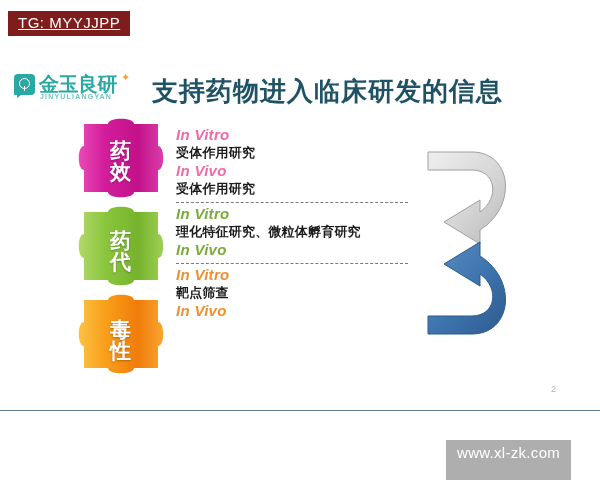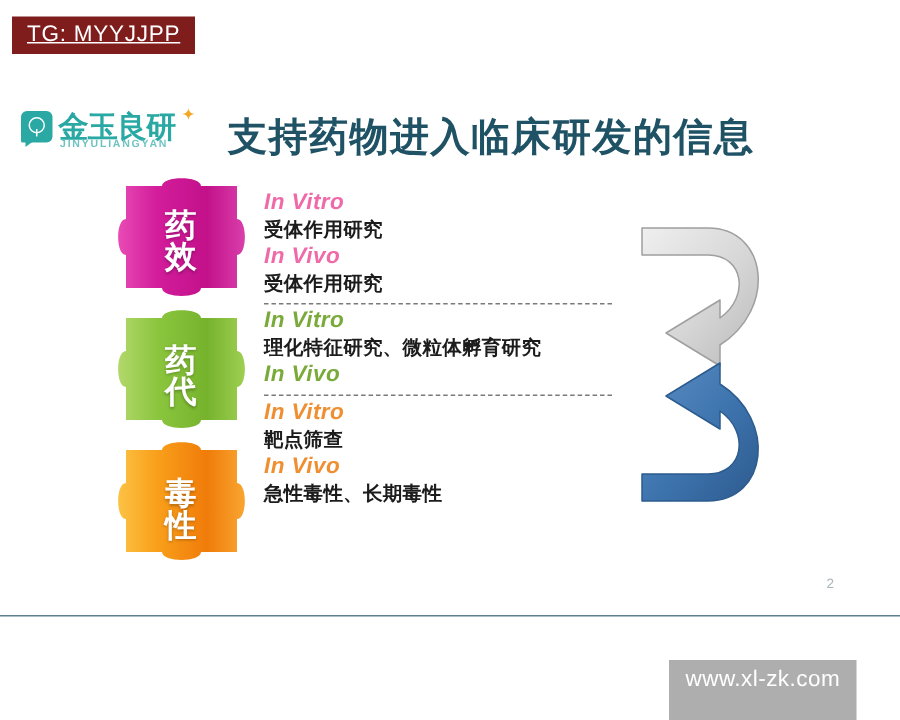--- a/index.html
+++ b/index.html
@@ -332,21 +332,20 @@
       <div class="line">理化特征研究、微粒体孵育研究</div>
       <div class="hdr hdr-green">In Vivo</div>
     </div>
 
     <div class="dashed-sep"></div>
 
     <div class="group group-3">
       <div class="hdr hdr-orange">In Vitro</div>
       <div class="line">靶点筛查</div>
       <div class="hdr hdr-orange">In Vivo</div>
-      <div class="line">急性毒性、长期毒性</div>
     </div>
 
   </div>
 
   <div class="arrows">
     <svg viewBox="0 0 130 200" xmlns="http://www.w3.org/2000/svg">
       <defs>
         <linearGradient id="gGray" x1="0" y1="0" x2="1" y2="1">
           <stop offset="0%" stop-color="#efefef"></stop>
           <stop offset="55%" stop-color="#d6d6d6"></stop>

